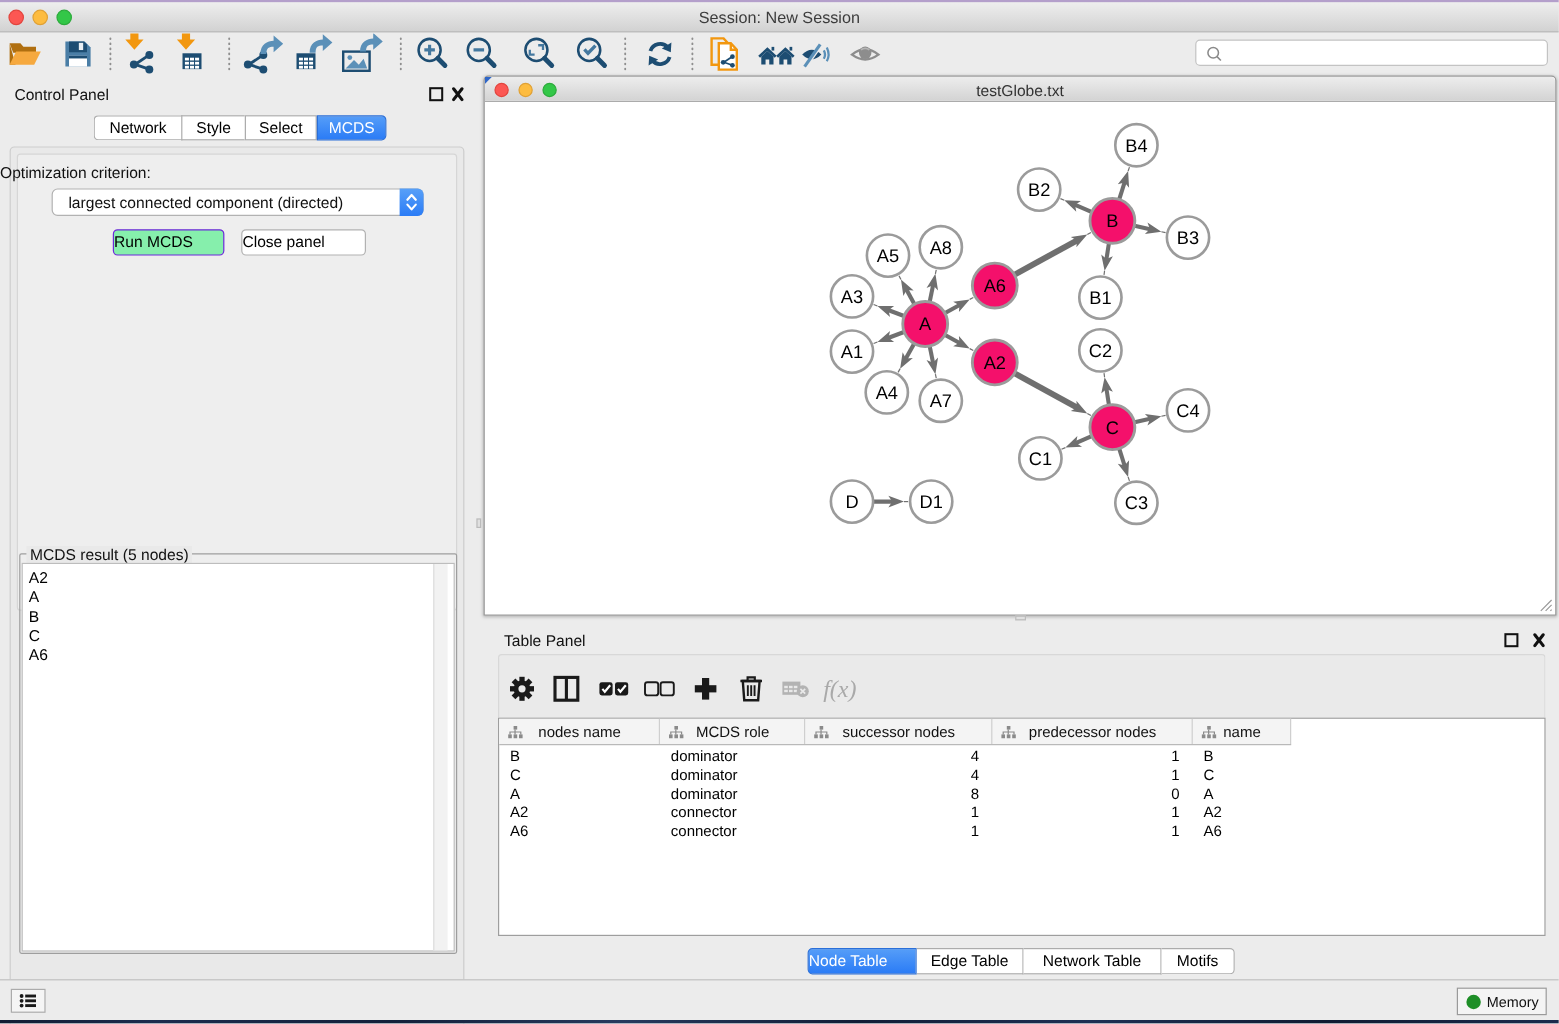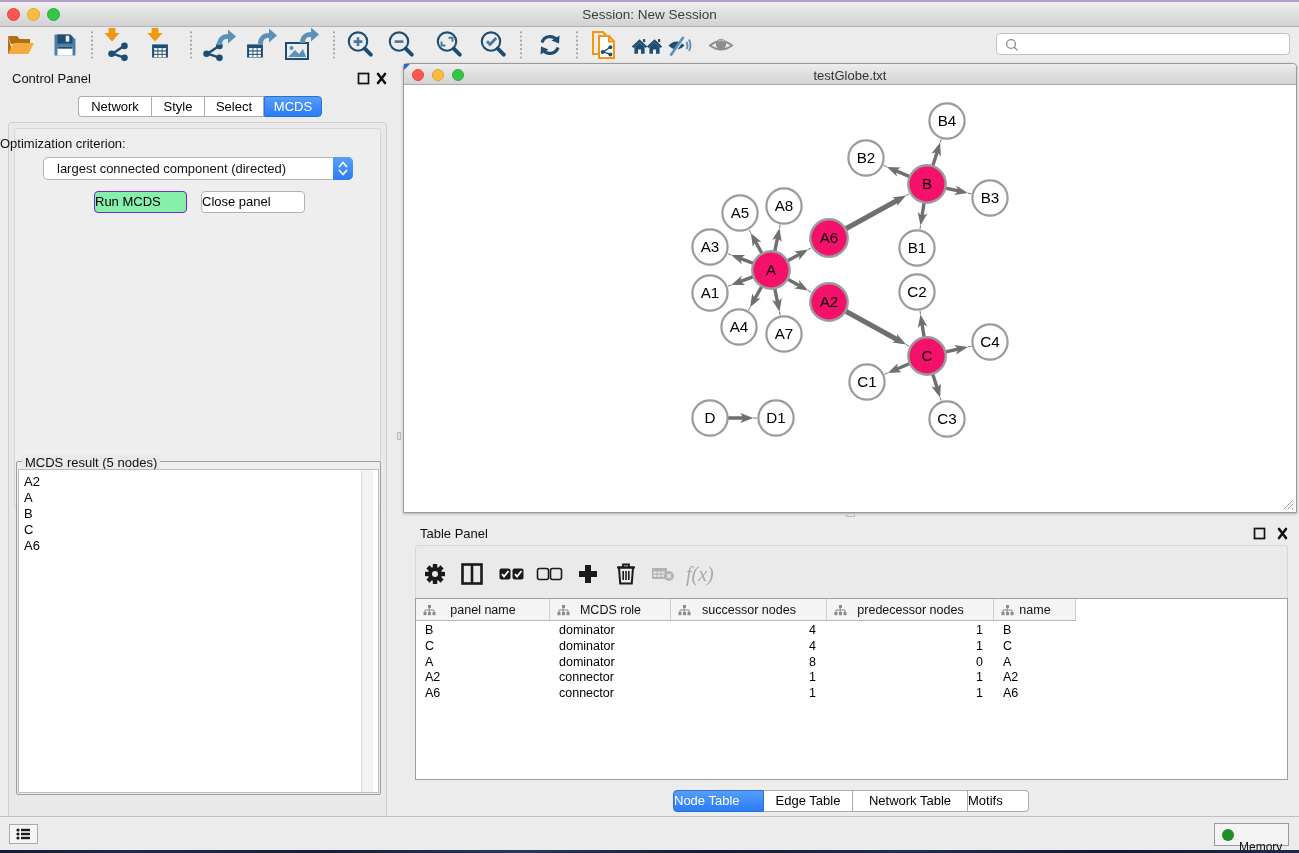--- a/index.html
+++ b/index.html
@@ -394,21 +394,21 @@
         <div class="abs" style="left:0px;top:0;width:134px;height:21px;border-right:1px solid #cfcfcf;"></div>
         <svg width="13" height="11" viewBox="0 0 13 11" style="position:absolute;left:7px;top:6px">
           <g fill="#8a8a8a">
             <rect x="5" y="0" width="3" height="3"></rect>
             <rect x="0.5" y="7" width="3" height="3.2"></rect>
             <rect x="5" y="7" width="3" height="3.2"></rect>
             <rect x="9.5" y="7" width="3" height="3.2"></rect>
             <path d="M6.2 3 v2 M2 7 V5 H11 V7 M6.2 5 v2" stroke="#8a8a8a" fill="none" stroke-width="1"></path>
           </g>
         </svg>
-        <div class="abs" style="left:0px;top:4px;width:134px;text-align:center;font-size:12.5px;color:#111;">panel name</div>
+        <div class="abs" style="left:0px;top:4px;width:134px;text-align:center;font-size:12.5px;color:#111;">nodes name</div>
         <div class="abs" style="left:134px;top:0;width:121px;height:21px;border-right:1px solid #cfcfcf;"></div>
         <svg width="13" height="11" viewBox="0 0 13 11" style="position:absolute;left:141px;top:6px">
           <g fill="#8a8a8a">
             <rect x="5" y="0" width="3" height="3"></rect>
             <rect x="0.5" y="7" width="3" height="3.2"></rect>
             <rect x="5" y="7" width="3" height="3.2"></rect>
             <rect x="9.5" y="7" width="3" height="3.2"></rect>
             <path d="M6.2 3 v2 M2 7 V5 H11 V7 M6.2 5 v2" stroke="#8a8a8a" fill="none" stroke-width="1"></path>
           </g>
         </svg>
@@ -471,36 +471,36 @@
       <div class="abs" style="left:143px;top:87.2px;font-size:12.5px;">connector</div>
       <div class="abs" style="left:255px;top:87.2px;width:145px;text-align:right;font-size:12.5px;">1</div>
       <div class="abs" style="left:411px;top:87.2px;width:156px;text-align:right;font-size:12.5px;">1</div>
       <div class="abs" style="left:587px;top:87.2px;font-size:12.5px;">A6</div>
   </div>
 
   <div class="abs" style="left:278px;top:272px;width:356px;height:22px;font-size:13px;">
     <div class="abs" style="left:0;top:0;width:91px;height:22px;background:linear-gradient(#559df8,#2b7cf6);border:1px solid #2b6fd8;border-radius:4px 0 0 4px;line-height:20px;color:#fff;">Node Table</div>
     <div class="abs" style="left:91px;top:0;width:89px;height:22px;background:#fff;border:1px solid #acacac;border-left:none;text-align:center;line-height:20px;">Edge Table</div>
     <div class="abs" style="left:180px;top:0;width:115px;height:22px;background:#fff;border:1px solid #acacac;border-left:none;text-align:center;line-height:20px;">Network Table</div>
-    <div class="abs" style="left:295px;top:0;width:61px;height:22px;background:#fff;border:1px solid #acacac;border-left:none;border-radius:0 4px 4px 0;text-align:left;line-height:20px;">Motifs</div>
+    <div class="abs" style="left:295px;top:0;width:61px;height:22px;background:#fff;border:1px solid #acacac;border-left:none;border-radius:0 4px 4px 0;text-align:center;line-height:20px;">Motifs</div>
   </div>
 </div>
 
 <div class="abs" style="left:0;top:816px;width:1299px;height:34px;border-top:1px solid #c0c0c0;background:#ececec;">
   <div class="abs" style="left:9px;top:7px;width:29px;height:20px;background:#f5f5f5;border:1px solid #ababab;">
     <svg width="27" height="18" viewBox="0 0 27 18">
         <g fill="#1a1a1a">
           <circle cx="8" cy="5" r="1.6"></circle>
           <circle cx="8" cy="9" r="1.6"></circle>
           <circle cx="8" cy="13" r="1.6"></circle>
           <rect x="11" y="3.8" width="9" height="2.4"></rect>
           <rect x="11" y="7.8" width="9" height="2.4"></rect>
           <rect x="11" y="11.8" width="9" height="2.4"></rect>
         </g>
       </svg>
   </div>
   <div class="abs" style="left:1214px;top:6px;width:75px;height:23px;background:#f4f4f4;border:1px solid #9a9a9a;">
     <div class="abs" style="left:7px;top:5px;width:12px;height:12px;border-radius:50%;background:#1e8e27;"></div>
-    <div class="abs" style="left:24px;top:16px;font-size:12px;color:#111;">Memory</div>
+    <div class="abs" style="left:24px;top:4px;font-size:12px;color:#111;">Memory</div>
   </div>
 </div>
 
 <div class="abs" style="left:0;top:850px;width:1299px;height:3px;background:linear-gradient(90deg,#101c33,#1b2c4e 10%,#12203a 25%,#263a5e 40%,#101d36 55%,#1d3054 70%,#0f1b32 85%,#1a2b4d);"></div>
 
 </body></html>

